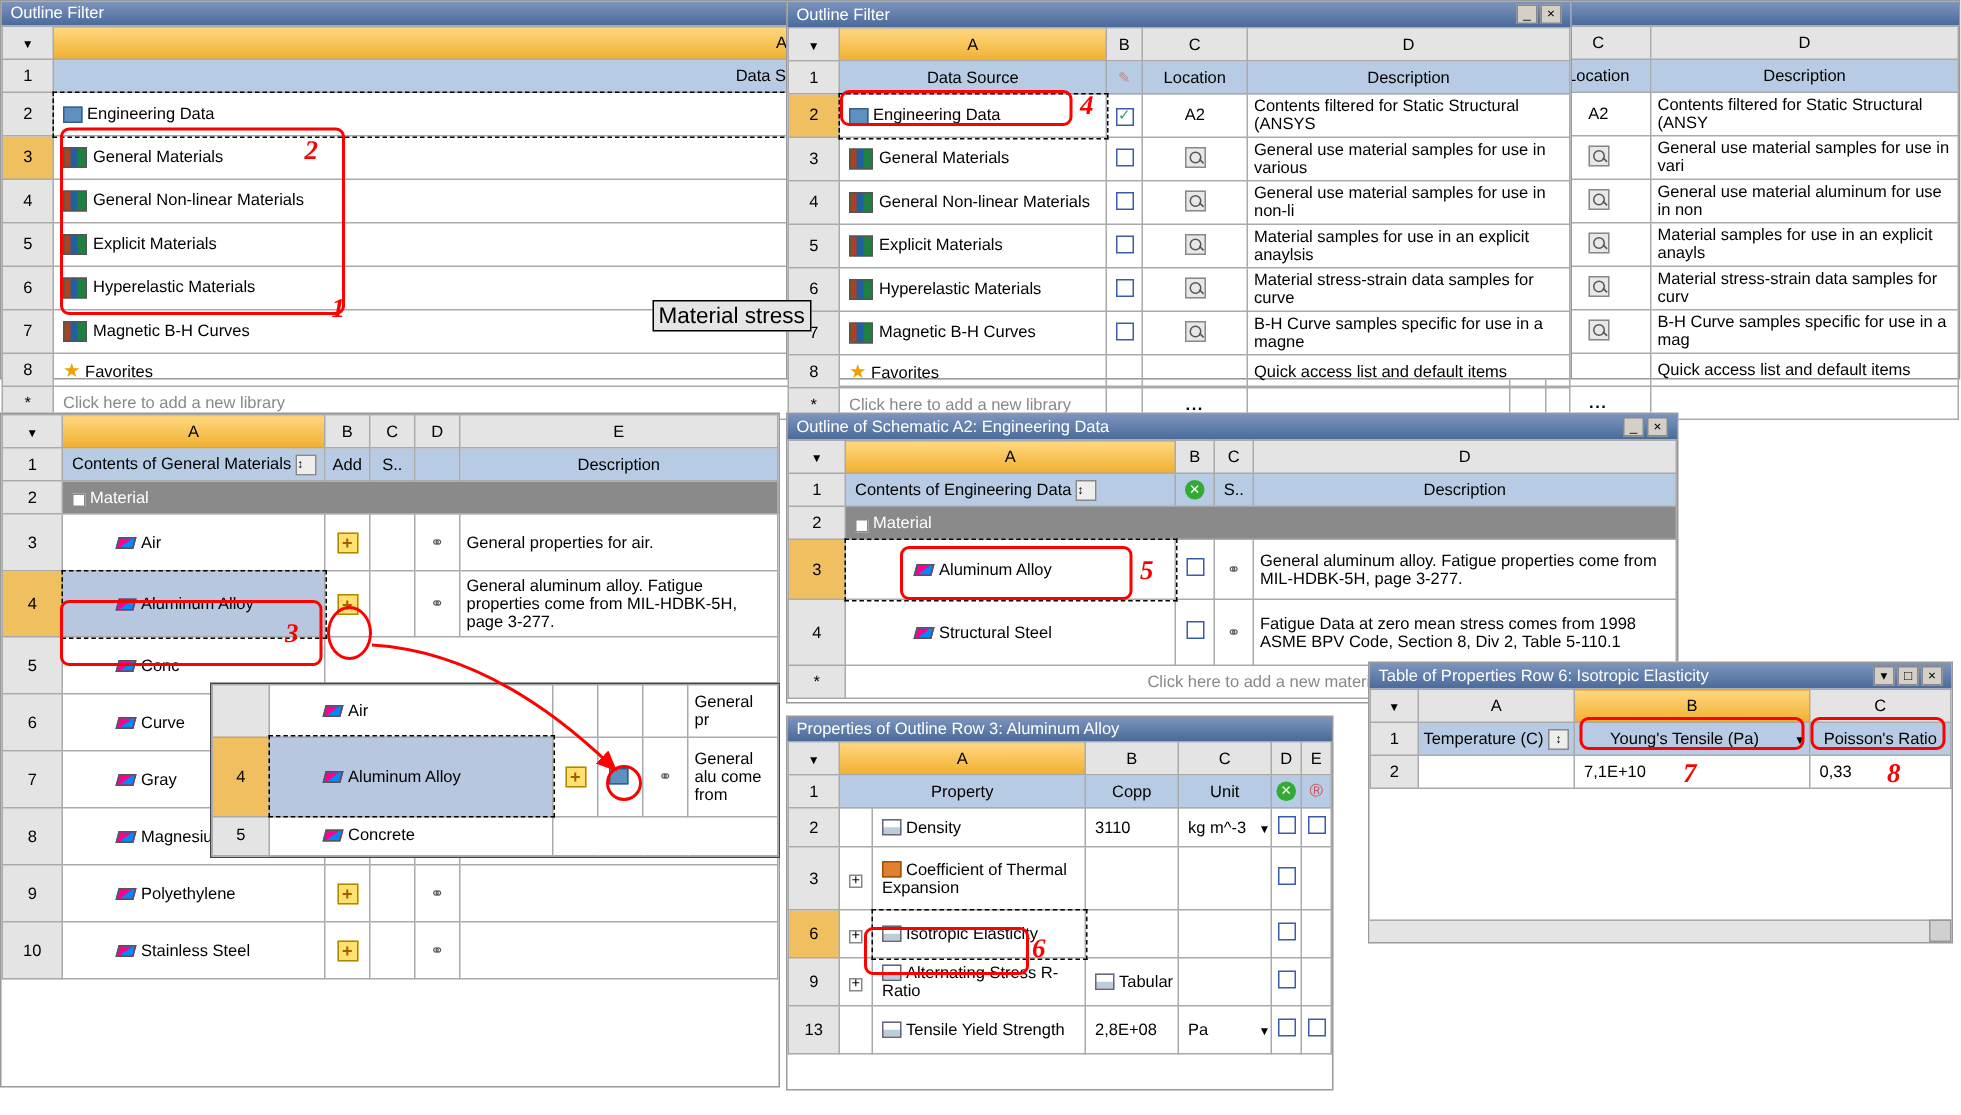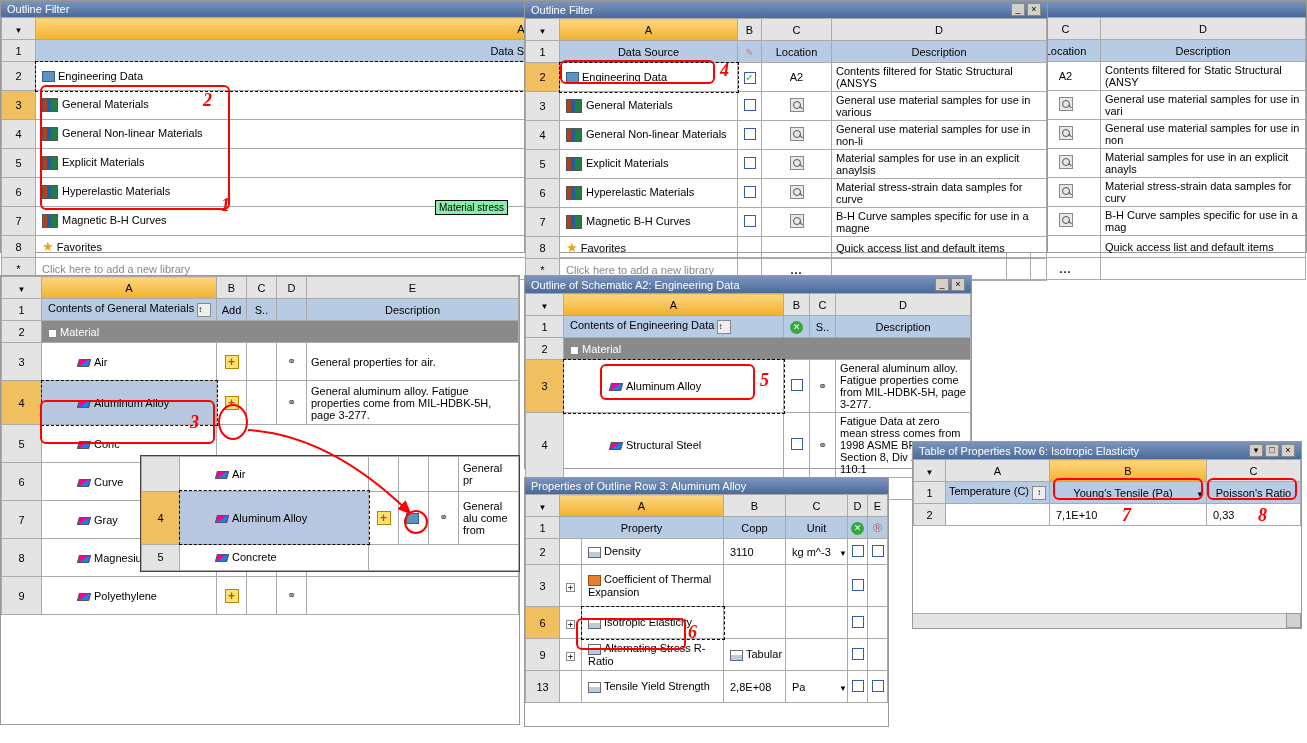--- a/index.html
+++ b/index.html
@@ -94,21 +94,21 @@
       <td class="left"><span class="icon-books"></span><span>General Materials</span></td>
       <td><span class="checkbox checked"></span></td>
       <td><span class="icon-mag"></span></td>
       <td class="desc">General use material samples for use in vari</td>
     </tr>
     <tr>
       <td class="rowhdr">4</td>
       <td class="left"><span class="icon-books"></span><span>General Non-linear Materials</span></td>
       <td><span class="checkbox checked"></span></td>
       <td><span class="icon-mag"></span></td>
-      <td class="desc">General use material samples for use in non</td>
+      <td class="desc">General use material aluminum for use in non</td>
     </tr>
     <tr>
       <td class="rowhdr">5</td>
       <td class="left"><span class="icon-books"></span><span>Explicit Materials</span></td>
       <td><span class="checkbox checked"></span></td>
       <td><span class="icon-mag"></span></td>
       <td class="desc">Material samples for use in an explicit anayls</td>
     </tr>
     <tr>
       <td class="rowhdr">6</td>
@@ -135,21 +135,21 @@
       <td class="rowhdr">*</td>
       <td class="left gray">Click here to add a new library</td>
       <td></td>
       <td><span class="icon-dots">...</span></td>
       <td></td>
     </tr>
   </tbody>
     </table>
 </div>
 
-<div style="position:absolute;left:435px;top:200px;background:#86efac;border:1px solid #000;padding:1px 3px;font-size:10px;z-index:90">Material stress</div>
+<div style="position:absolute;left:435px;top:200px;background:#e5e5e5;border:1px solid #000;padding:1px 3px;font-size:15px;z-index:90">Material stress</div>
 
 <div class="panel" style="left:524px;top:0;width:524px;height:253px">
   <div class="titlebar">
     <span>Outline Filter</span>
     <span class="grow"></span>
     <span class="wbtn">_</span>
     <span class="wbtn">×</span>
   </div>
   <table>
     <colgroup>
@@ -305,20 +305,28 @@
       <td class="matrow"></td>
     </tr>
     <tr style="height:38px">
       <td class="rowhdr">9</td>
       <td class="left matrow"><span style="padding-left:30px"><span class="icon-tag"></span><span>Polyethylene</span></span></td>
       <td class="matrow"><span class="icon-plus">+</span></td>
       <td class="matrow"></td>
       <td class="matrow"><span class="icon-link">⚭</span></td>
       <td class="matrow"></td>
     </tr>
+    <tr style="height:38px">
+      <td class="rowhdr">10</td>
+      <td class="left matrow"><span style="padding-left:30px"><span class="icon-tag"></span><span>Stainless Steel</span></span></td>
+      <td class="matrow"><span class="icon-plus">+</span></td>
+      <td class="matrow"></td>
+      <td class="matrow"><span class="icon-link">⚭</span></td>
+      <td class="matrow"></td>
+    </tr>
   </tbody>
     </table>
 </div>
 
 <div class="inset" style="position:absolute;left:140px;top:455px;width:380px;height:117px;z-index:80">
   <table style="height:100%">
     <colgroup>
         <col style="width:38px">
         <col>
         <col style="width:30px">
@@ -345,21 +353,21 @@
     </tr>
     <tr style="height:20px">
       <td class="rowhdr">5</td>
       <td class="left"><span style="padding-left:30px"><span class="icon-tag"></span><span>Concrete</span></span></td>
       <td colspan="4"></td>
     </tr>
   </tbody>
     </table>
 </div>
 
-<div class="panel" style="left:524px;top:275px;width:448px;height:194px">
+<div class="panel" style="left:524px;top:275px;width:595px;height:194px">
   <div class="titlebar">
     <span>Outline of Schematic A2: Engineering Data</span>
     <span class="grow"></span>
     <span class="wbtn">_</span>
     <span class="wbtn">×</span>
   </div>
   <table>
     <colgroup>
         <col style="width:38px">
         <col style="width:220px">

